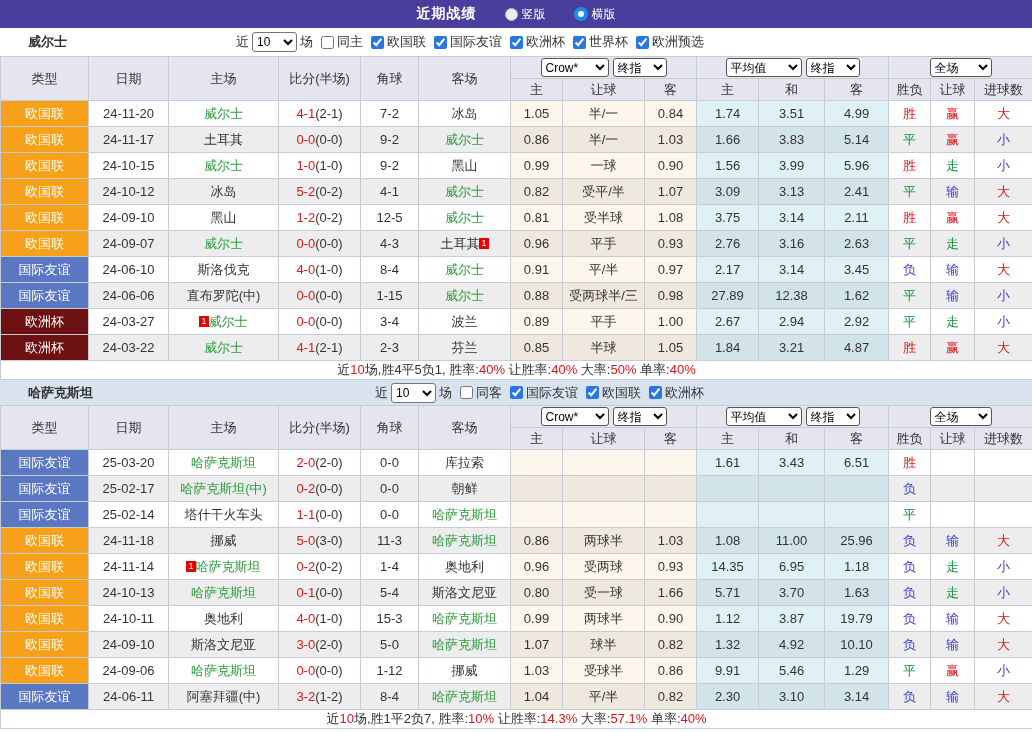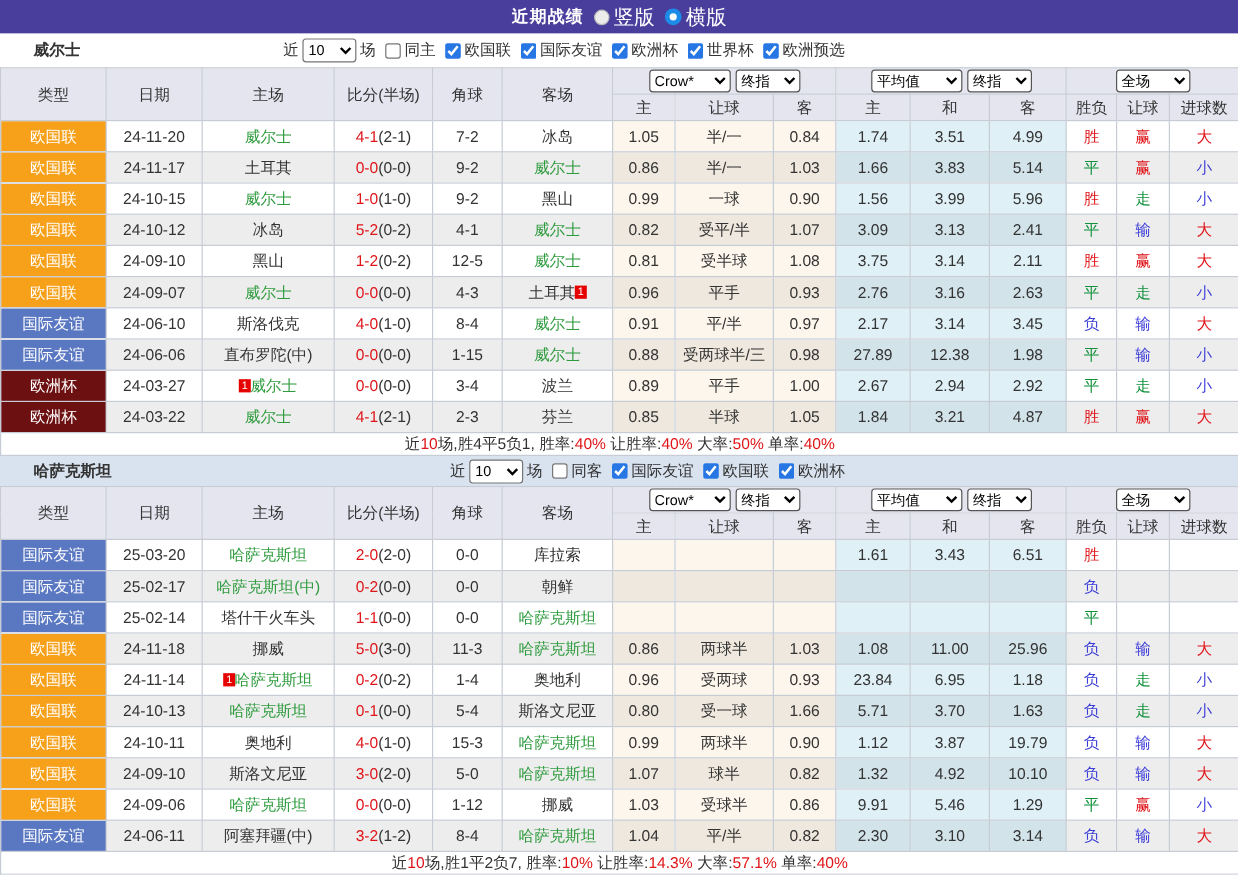--- a/index.html
+++ b/index.html
@@ -1,22 +1,22 @@
 <!DOCTYPE html>
 <html><head>
 <meta charset="utf-8">
 <style>
   * { box-sizing: border-box; margin: 0; padding: 0; }
   html,body { background:#fff; }
   body { font-family:"Liberation Sans","DejaVu Sans",sans-serif; }
   .page { width:1032px; }
 
-  .topbar { height:28px; background:#4a3e9d; display:flex; align-items:center; justify-content:center; gap:8px; color:#fff; }
+  .topbar { height:28px; background:#4a3e9d; display:flex; align-items:center; justify-content:center; gap:28px; color:#fff; }
   .topbar-title { font-size:14px; font-weight:bold; letter-spacing:1px; }
-  .radio-opt { display:flex; align-items:center; gap:4px; font-size:17px; cursor:pointer; }
+  .radio-opt { display:flex; align-items:center; gap:4px; font-size:12px; cursor:pointer; }
   .radio { display:inline-block; width:13px; height:13px; border-radius:50%; }
   .radio.off { background:#ececec; border:1px solid #bbb; }
   .radio.on  { background:#fff; border:4px solid #1d8ce8; width:14px; height:14px; }
 
   .sec-head { height:28px; display:flex; align-items:center; background:#fff; }
   .sec-head.alt { background:#d9e2ef; height:25px; }
   .team-name { font-size:13px; font-weight:bold; color:#333; margin-left:28px; }
   .filters { margin-left:auto; margin-right:328px; display:flex; align-items:center; gap:3px; font-size:13px; color:#333; white-space:nowrap; }
   .filters select { height:20px; font-size:12px; border:1px solid #767676; border-radius:3px; background:#fff; }
   .filters input[type=checkbox] { width:13px; height:13px; accent-color:#2676e4; margin:0 0 0 5px; }
@@ -244,21 +244,21 @@
             <td>24-06-06</td>
             <td><span class="">直布罗陀(中)</span></td>
             <td><span class="sc">0-0</span><span>(0-0)</span></td>
             <td>1-15</td>
             <td><span class="self">威尔士</span></td>
             <td class="crow">0.88</td>
             <td class="crow">受两球半/三</td>
             <td class="crow">0.98</td>
             <td class="avg">27.89</td>
             <td class="avg">12.38</td>
-            <td class="avg">1.98</td>
+            <td class="avg">1.62</td>
             <td class="c-green">平</td>
             <td class="c-blue">输</td>
             <td class="c-blue">小</td>
           </tr>
           <tr class="odd">
             <td class="lg" style="background:#6d1012">欧洲杯</td>
             <td>24-03-27</td>
             <td><span class="sup">1</span><span class="self">威尔士</span></td>
             <td><span class="sc">0-0</span><span>(0-0)</span></td>
             <td>3-4</td>
@@ -425,21 +425,21 @@
           <tr class="odd">
             <td class="lg" style="background:#f7a11a">欧国联</td>
             <td>24-11-14</td>
             <td><span class="sup">1</span><span class="self">哈萨克斯坦</span></td>
             <td><span class="sc">0-2</span><span>(0-2)</span></td>
             <td>1-4</td>
             <td><span class="">奥地利</span></td>
             <td class="crow">0.96</td>
             <td class="crow">受两球</td>
             <td class="crow">0.93</td>
-            <td class="avg">23.84</td>
+            <td class="avg">14.35</td>
             <td class="avg">6.95</td>
             <td class="avg">1.18</td>
             <td class="c-blue">负</td>
             <td class="c-green">走</td>
             <td class="c-blue">小</td>
           </tr>
           <tr class="even">
             <td class="lg" style="background:#f7a11a">欧国联</td>
             <td>24-10-13</td>
             <td><span class="self">哈萨克斯坦</span></td>

